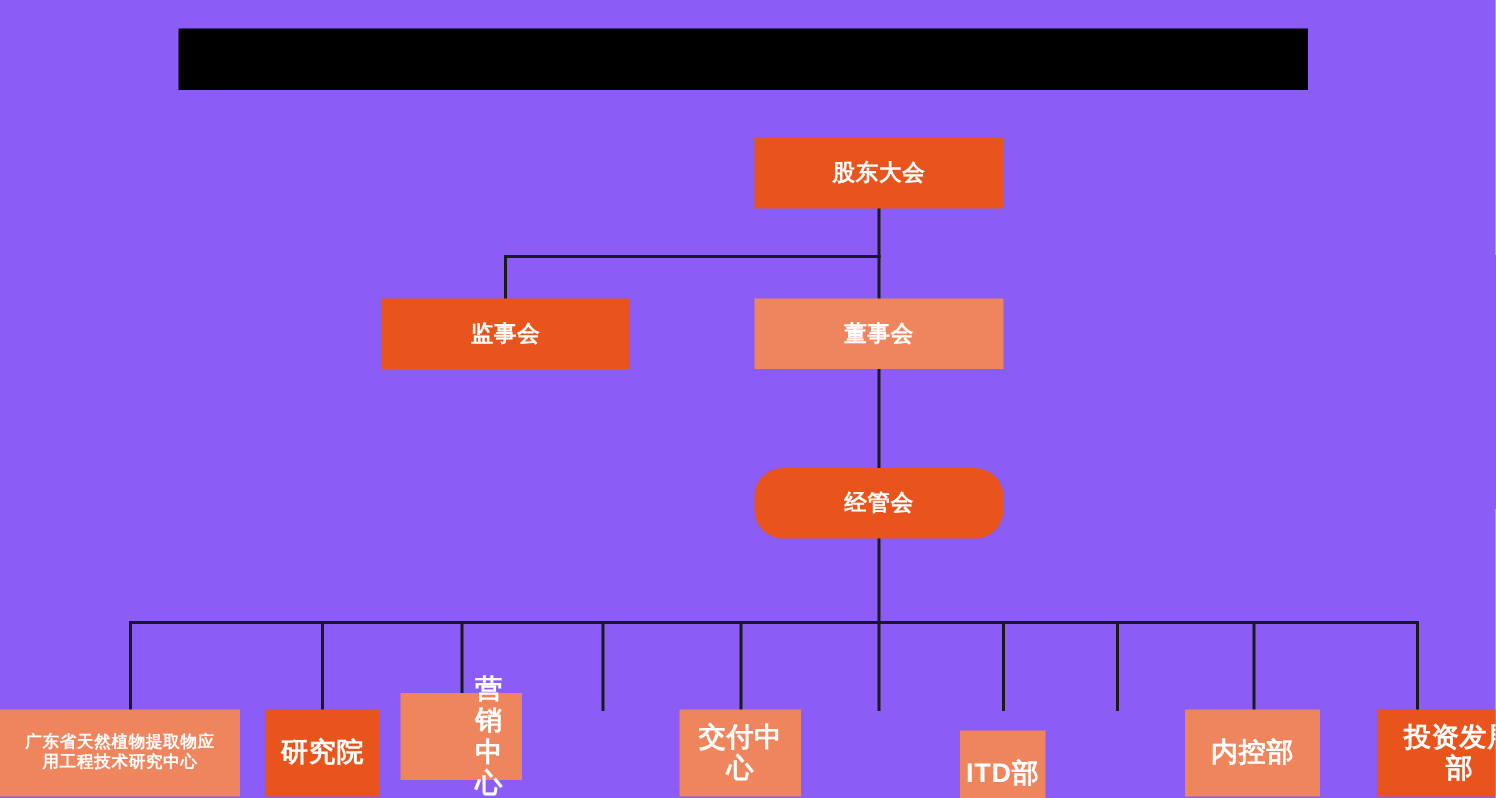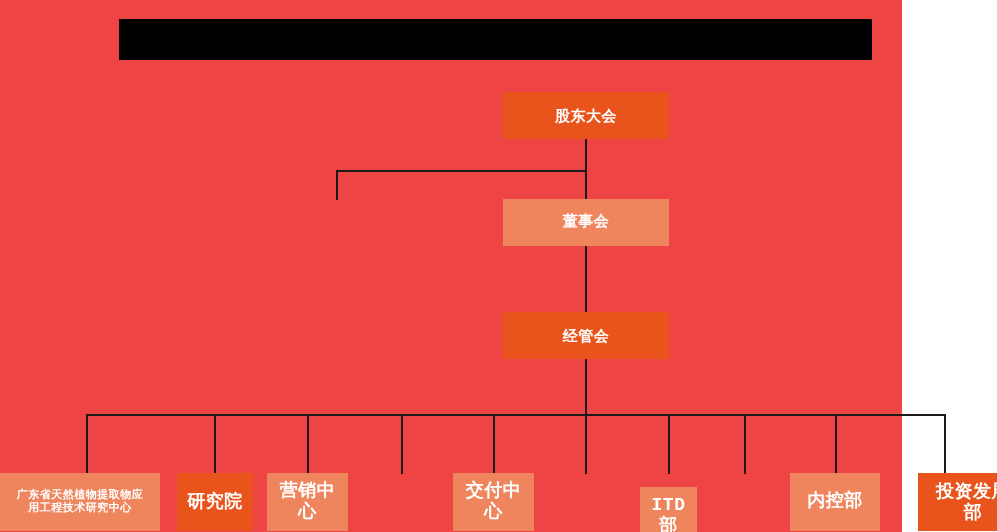--- a/index.html
+++ b/index.html
@@ -8,23 +8,23 @@
   }
   body {
     width: 997px;
     height: 532px;
     background: #ffffff;
     font-family: "Liberation Sans", "DejaVu Sans", sans-serif;
     overflow: hidden;
   }
   #chart-root {
     position: relative;
-    width: 902px;
+    width: 997px;
     height: 532px;
-    background: #ef4444;
+    background: #8b5cf6;
   }
 
   
   .redaction-bar {
     position: absolute;
     left: 119px;
     top: 19px;
     width: 753px;
     height: 41px;
     background: #000000;
@@ -37,21 +37,21 @@
     align-items: center;
     justify-content: center;
     text-align: center;
     color: #ffffff;
     box-sizing: border-box;
     line-height: 1.18;
     letter-spacing: 0.5px;
     font-weight: bold;
   }
   .node.dark  { background: #E8541B; }
-  .node.light { background: #EF855D; font-family: Liberation Mono, monospace; }
+  .node.light { background: #EF855D; }
 
   .node .label {
     display: block;
     padding: 0 4px;
     white-space: pre-line;
   }
 
   
   .tier-1 .label, .tier-2 .label, .tier-3 .label { font-size: 15px; }
   .tier-4 .label { font-size: 18px; }
@@ -90,36 +90,39 @@
   <div class="line v" style="left:585px; top:414px; height:60px;"></div>
   <div class="line v" style="left:668px; top:414px; height:60px;"></div>
   <div class="line v" style="left:744px; top:414px; height:60px;"></div>
   <div class="line v" style="left:835px; top:414px; height:60px;"></div>
   <div class="line v" style="left:944px; top:414px; height:60px;"></div>
 
   <div class="node dark tier-1" style="left:503px; top:92px; width:166px; height:47px;">
     <span class="label">股东大会</span>
   </div>
 
+  <div class="node dark tier-2" style="left:254px; top:199px; width:166px; height:47px;">
+    <span class="label">监事会</span>
+  </div>
   <div class="node light tier-2" style="left:503px; top:199px; width:166px; height:47px;">
     <span class="label">董事会</span>
   </div>
 
-  <div class="node dark tier-3" style="left:503px; top:312px; width:166px; height:47px;">
+  <div class="node dark tier-3" style="left:503px; top:312px; width:166px; height:47px;border-radius:19px;">
     <span class="label">经管会</span>
   </div>
 
   <div class="node light tier-4 narrow-text" style="left:0px; top:473px; width:160px; height:58px;">
     <span class="label">广东省天然植物提取物应
 用工程技术研究中心</span>
   </div>
   <div class="node dark tier-4" style="left:177px; top:473px; width:76px; height:58px;">
     <span class="label">研究院</span>
   </div>
-  <div class="node light tier-4" style="left:267px; top:473px; width:81px; height:58px;">
+  <div class="node light tier-4" style="left:267px; top:462px; width:81px; height:58px;padding-left:37px;">
     <span class="label">营销中心</span>
   </div>
   <div class="node light tier-4" style="left:453px; top:473px; width:81px; height:58px;justify-content:flex-end;">
     <span class="label">交付中心</span>
   </div>
   <div class="node light tier-4" style="left:640px; top:473px; width:57px; height:58px;margin-top:14px;">
     <span class="label">ITD部</span>
   </div>
   <div class="node light tier-4" style="left:790px; top:473px; width:90px; height:58px;">
     <span class="label">内控部</span>

